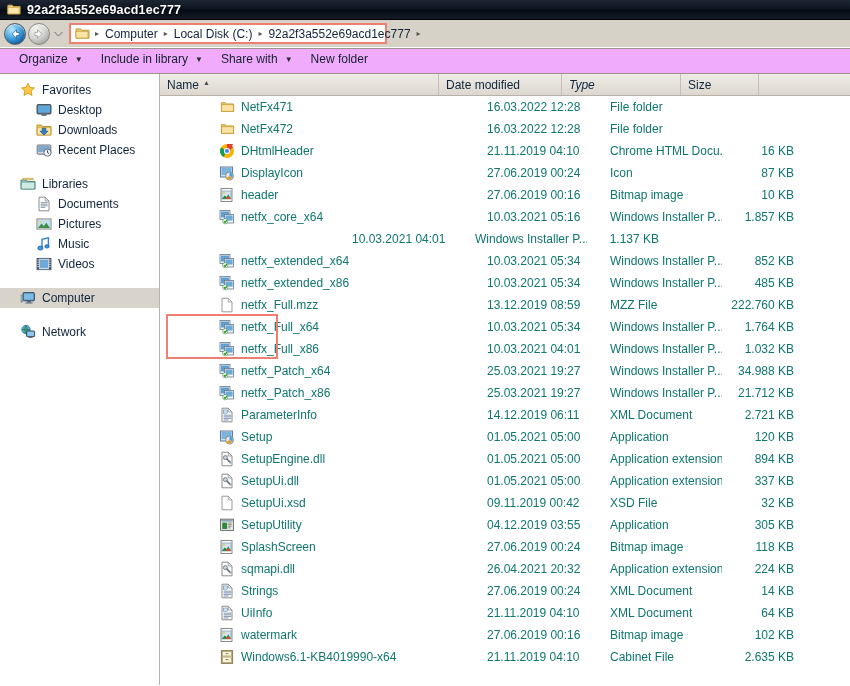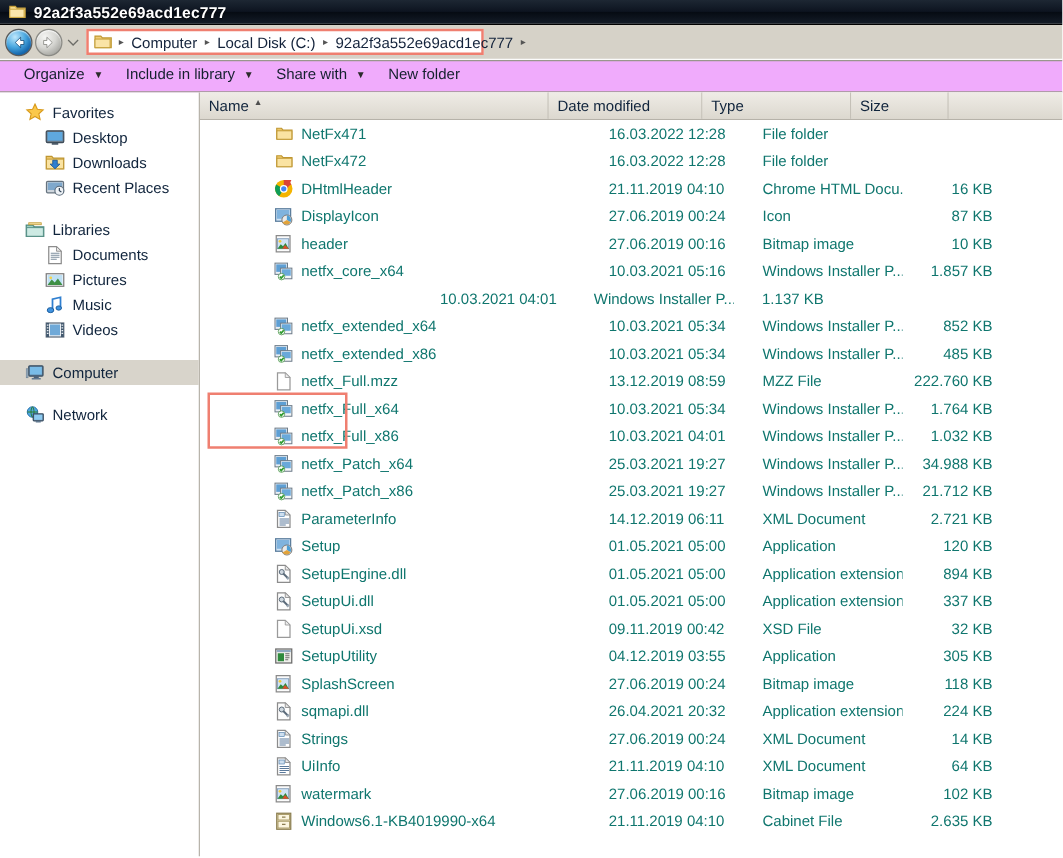--- a/index.html
+++ b/index.html
@@ -70,21 +70,21 @@
   #filepane{ flex:1; height:611px; background:#fff; position:relative; }
 
   #colhead{
     height:22px; display:flex; background:linear-gradient(180deg,#f1efe9 0%,#ddd9d0 100%);
     border-bottom:1px solid #b6b2a9; font-size:12px; color:#10243c;
   }
   #colhead .col{
     display:flex; align-items:center; padding-left:7px; gap:4px;
     border-right:1px solid #c4c0b7; background:linear-gradient(180deg,#efece6 0%,#dcd8cf 100%);
   }
-  .c-name{ width:279px; } .c-date{ width:123px; } .c-type{ width:119px; }
+  .c-name{ width:279px; } .c-date{ width:123px; } .c-type{ width:119px;font-style:italic; }
   .c-size{ width:78px; } .c-rest{ flex:1; border-right:none !important; }
   .sortarrow{ font-size:7px; color:#4f4f4f; position:relative; top:-2px;}
 
   #rows{ position:relative; }
   .row{ height:22px; display:flex; align-items:center; font-size:12px; color:#0f766e;justify-content:center; }
   .cell-name{ width:270px; display:flex; align-items:center; gap:6px; padding-left:9px; white-space:nowrap;}
   .cell-date{ width:123px; padding-left:7px; }
   .cell-type{ width:119px; padding-left:7px; white-space:nowrap; overflow:hidden;}
   .cell-size{ width:78px; text-align:right; padding-right:6px; }
   .ficon{ width:16px; height:16px; flex:0 0 auto; display:flex; align-items:center; justify-content:center;}

